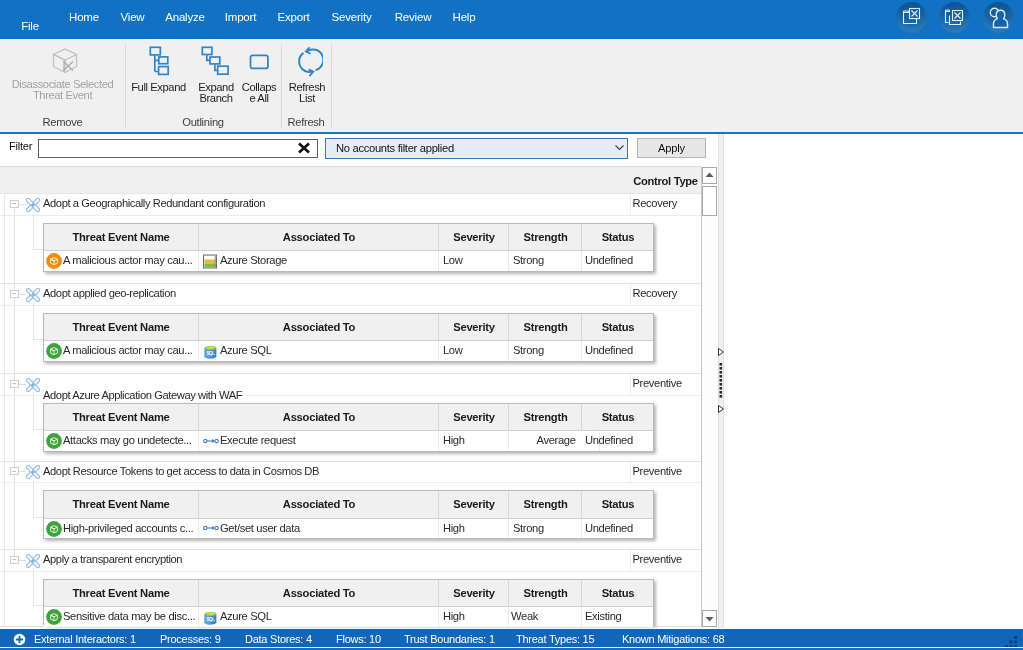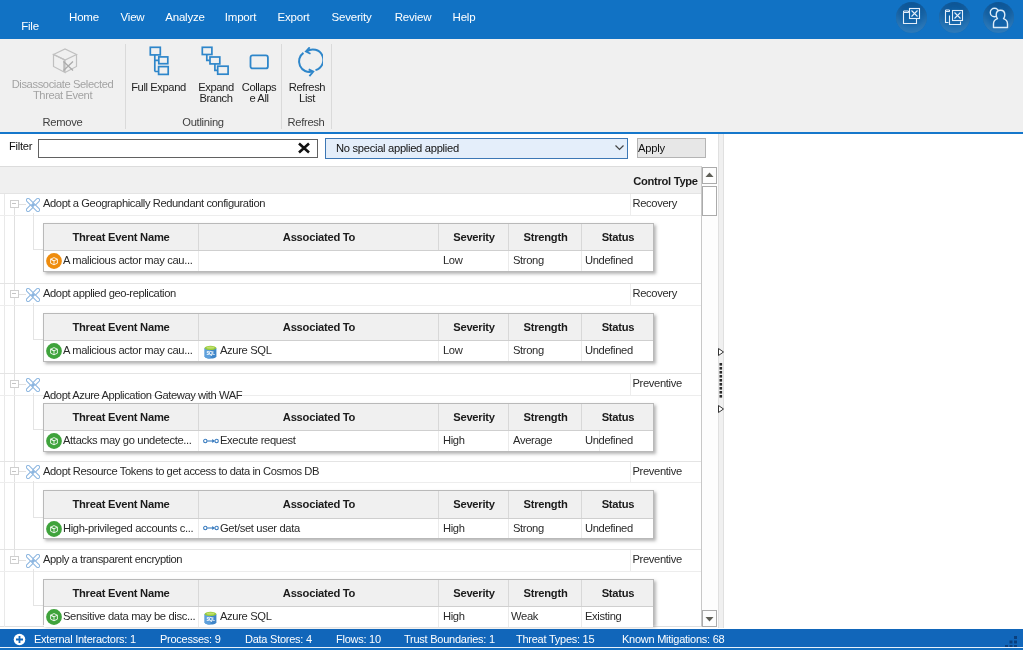--- a/index.html
+++ b/index.html
@@ -15,21 +15,21 @@
 .rsep{position:absolute;top:44px;width:1px;height:85px;background:#dadada;}
 .rlabel{position:absolute;font-size:11.2px;letter-spacing:-0.3px;color:#3f3f3f;text-align:center;}
 .btnlabel{position:absolute;font-size:11.2px;letter-spacing:-0.4px;color:#1e1e1e;text-align:center;line-height:11.4px;}
 .gray{color:#a3a3a3;}
 
 #blueline{position:absolute;left:0;top:132px;width:1023px;height:1.7px;background:#1577cb;}
 #mainarea{position:absolute;left:0;top:134px;width:1023px;height:495px;background:#ffffff;}
 #filterlabel{position:absolute;left:9px;top:140px;font-size:11.2px;letter-spacing:-0.3px;color:#111;}
 #filterbox{position:absolute;left:38px;top:139px;width:280px;height:19px;background:#fff;border:1px solid #616161;}
 #combo{position:absolute;left:325px;top:138px;width:303px;height:21px;background:#e4eefa;border:1px solid #3c77b5;font-size:11.2px;letter-spacing:-0.3px;color:#111;line-height:19px;padding-left:10px;box-sizing:border-box;}
-#applybtn{position:absolute;left:637px;top:138px;width:69px;height:20px;background:#e7e7e7;border:1px solid #b4b4b4;font-size:11.2px;letter-spacing:-0.2px;color:#111;text-align:left;line-height:18px;box-sizing:border-box;}
+#applybtn{position:absolute;left:637px;top:138px;width:69px;height:20px;background:#e7e7e7;border:1px solid #b4b4b4;font-size:11.2px;letter-spacing:-0.2px;color:#111;text-align:center;line-height:18px;box-sizing:border-box;}
 
 #grid{position:absolute;left:0;top:165.5px;width:702px;height:461.5px;background:#fff;border-top:1px solid #dcdcdc;border-right:1px solid #c8c8c8;border-bottom:1px solid #e0e0e0;box-sizing:border-box;}
 #gridheader{position:absolute;left:0;top:0px;width:701px;height:27px;background:#f0f0f0;border-bottom:1px solid #d5d5d5;box-sizing:border-box;}
 #gh1{position:absolute;left:0;top:0;width:630px;height:26px;text-align:center;font-size:11.2px;letter-spacing:-0.05px;font-weight:bold;color:#1b1b1b;line-height:28.5px;border-right:1px solid #d5d5d5;}
 #gh2{position:absolute;left:630px;top:0;width:71px;height:26px;text-align:center;font-size:11.2px;letter-spacing:-0.3px;font-weight:bold;color:#1b1b1b;line-height:28.5px;}
 .blocktop{position:absolute;left:0;width:701px;height:1px;background:#e4e4e4;}
 .rowbottom{position:absolute;left:0;width:701px;height:1px;background:#ededed;}
 .ctsep{position:absolute;left:630px;width:1px;background:#ededed;}
 .mrowtext{position:absolute;left:43px;font-size:11.2px;letter-spacing:-0.42px;color:#2a2a2a;white-space:nowrap;}
 .cttext{position:absolute;left:632.5px;font-size:11.2px;letter-spacing:-0.35px;color:#2a2a2a;}
@@ -134,21 +134,21 @@
   </svg>
   <div class="btnlabel" style="left:284px;top:82px;width:46px;">Refresh<br>List</div>
 
   <div id="blueline"></div>
   <div id="mainarea"></div>
   <div id="filterlabel">Filter</div>
   <div id="filterbox"></div>
   <svg class="abs" style="left:296px;top:141px;" width="16" height="14" viewBox="0 0 16 14" stroke="#111" stroke-width="2.6">
     <path d="M3 2.5l10 9M13 2.5l-10 9"></path>
   </svg>
-  <div id="combo">No special applied applied</div>
+  <div id="combo">No accounts filter applied</div>
   <svg class="abs" style="left:613.5px;top:144px;" width="11" height="8" viewBox="0 0 11 8" fill="none" stroke="#444" stroke-width="1.2">
     <path d="M1.5 1.5l4 4 4-4"></path>
   </svg>
   <div id="applybtn">Apply</div>
 
   <div id="grid">
     <div id="gridheader">
       <div id="gh2">Control Type</div>
     </div>
     <div class="vline" style="left:4px;top:27px;height:433px;"></div>
@@ -183,20 +183,30 @@
               <span class="abs" style="left:2px;top:2px;"><svg width="16" height="16" viewBox="0 0 16 16">
                   <circle cx="8" cy="8" r="7.9" fill="#ee8c0d"></circle>
                   <g fill="none" stroke="#fff" stroke-width="0.9" opacity="0.95">
                     <path d="M4.6 6.2 8 4.6l3.4 1.6L8 7.8z"></path>
                     <path d="M4.6 6.2v4L8 11.8v-4z"></path>
                     <path d="M11.4 6.2v4L8 11.8"></path>
                   </g>
                 </svg></span>
               <span class="abs" style="left:19px;">A malicious actor may cau...</span>
             </div>
+      <div class="c" style="left:156px;width:239px;">
+              <span class="abs" style="left:2.5px;top:2.5px;"><svg width="15" height="15" viewBox="0 0 15 15">
+                  <rect x="0.5" y="1" width="13" height="13" fill="#e8e8e8" stroke="#6a6a6a"></rect>
+                  <rect x="1.5" y="2" width="11" height="3.2" fill="#fdfdfd"></rect>
+                  <rect x="1.5" y="5.6" width="11" height="3.4" fill="#eebc3c"></rect>
+                  <rect x="1.5" y="9.4" width="11" height="3.8" fill="#84ba3a"></rect>
+                  <rect x="11.6" y="2" width="1.9" height="11.2" fill="#6f6f6f" opacity="0.55"></rect>
+                </svg></span>
+              <span class="abs" style="left:20px;">Azure Storage</span>
+            </div>
       <div class="c" style="left:396px;width:69px;padding-left:3px;">Low</div>
       <div class="c" style="left:466px;width:72px;padding-left:3px;">Strong</div>
       <div class="c" style="left:539px;width:70px;padding-left:2px;border-right:none;">Undefined</div>
     </div>
   </div>
         <div class="blocktop" style="top:116.5px"></div>
         <div class="rowbottom" style="top:138px"></div>
         <div class="ctsep" style="top:117.5px;height:20.5px;"></div>
         <div class="expbox" style="top:123px"></div>
         <div class="abs" style="left:19px;top:127px;width:7px;height:1px;background:#e0e0e0;"></div>
@@ -285,21 +295,21 @@
       <div class="c" style="left:156px;width:239px;">
               <span class="abs" style="left:2.5px;top:2.5px;"><svg width="16" height="12" viewBox="0 0 16 12" fill="none" stroke="#3a7cbf">
                   <circle cx="2.3" cy="6" r="1.7" stroke-width="1.1"></circle>
                   <path d="M4.2 6h6.2" stroke-width="1.1"></path>
                   <path d="M9.2 3.9 12 6 9.2 8.1z" fill="#3a7cbf" stroke="none"></path>
                   <circle cx="13.6" cy="6" r="1.7" stroke-width="1.1"></circle>
                 </svg></span>
               <span class="abs" style="left:20px;">Execute request</span>
             </div>
       <div class="c" style="left:396px;width:69px;padding-left:3px;">High</div>
-      <div class="c" style="left:466px;width:90px;padding-left:3px;">Average</div>
+      <div class="c" style="left:466px;width:90px;padding-left:3px;text-align:center;">Average</div>
       <div class="c" style="left:539px;width:70px;padding-left:2px;border-right:none;">Undefined</div>
     </div>
   </div>
         <div class="blocktop" style="top:294px"></div>
         <div class="rowbottom" style="top:315.5px"></div>
         <div class="ctsep" style="top:295px;height:20.5px;"></div>
         <div class="expbox" style="top:300.5px"></div>
         <div class="abs" style="left:19px;top:304.5px;width:7px;height:1px;background:#e0e0e0;"></div>
         <svg class="abs" style="left:26px;top:298.5px" width="14" height="14" viewBox="0 0 14 14">
     <g stroke="#8cb6e0" stroke-width="1" fill="#ffffff">

